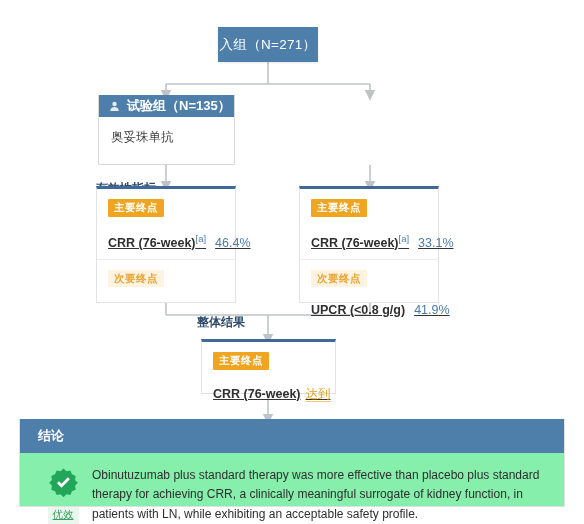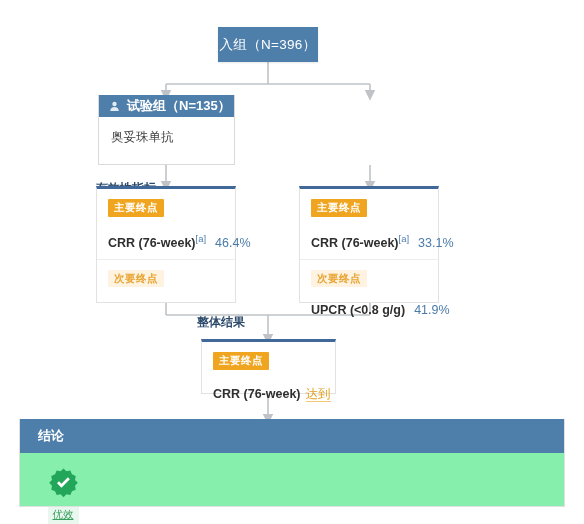--- a/index.html
+++ b/index.html
@@ -77,20 +77,21 @@
   
   .ep-card {
     background: #ffffff;
     border: 1px solid #e2e2e2;
     border-top: 3px solid #40699a;
     box-sizing: border-box;
     padding: 0;
   }
   .ep-row {
     padding: 8px 11px 9px 11px;
+    text-decoration: underline;
   }
   .ep-row + .ep-row {
     border-top: 1px solid #ededed;
   }
   .badge {
     display: inline-block;
     font-size: 10.5px;
     line-height: 1;
     padding: 3px 6px 4px 6px;
     font-weight: bold;
@@ -227,21 +228,21 @@
       <path d="M166,303 L166,315"></path>
       <path d="M370,303 L370,315"></path>
       <path d="M166,315 L370,315"></path>
       <path d="M268,315 L268,339" marker-end="url(#arrow)"></path>
 
       <path d="M268,394 L268,419" marker-end="url(#arrow)"></path>
     </g>
   </svg>
 
   <div class="node enroll-box" style="left:218px; top:27px; width:100px; height:35px;">
-    <span>入组（N=396）</span>
+    <span>入组（N=271）</span>
   </div>
 
   <div class="node arm-card" style="left:98px; top:95px; width:137px; height:70px;">
     <div class="arm-head">
       <span class="person-icon">
         <svg width="11" height="11" viewBox="0 0 16 16" fill="#ffffff" aria-hidden="true">
           <circle cx="8" cy="4.4" r="3.2"></circle>
           <path d="M8 8.6c-3.3 0-6 2.1-6 4.6v1.4h12v-1.4c0-2.5-2.7-4.6-6-4.6z"></path>
         </svg>
       </span>
@@ -298,16 +299,17 @@
     <div class="concl-body">
       <div class="concl-badge-wrap">
         <span class="seal-icon">
           <svg width="31" height="31" viewBox="0 0 32 32" aria-hidden="true">
             <path fill="#22a65a" d="M16 1.5l3.0 2.9 4.1-.7 1.6 3.9 3.9 1.6-.7 4.1 2.9 3.0-2.9 3.0.7 4.1-3.9 1.6-1.6 3.9-4.1-.7-3.0 2.9-3.0-2.9-4.1.7-1.6-3.9-3.9-1.6.7-4.1L1.2 16.3l2.9-3.0-.7-4.1 3.9-1.6 1.6-3.9 4.1.7z"></path>
             <path fill="#ffffff" d="M13.9 21.3l-4.6-4.6 2.0-2.0 2.6 2.6 6.6-6.6 2.0 2.0z"></path>
           </svg>
         </span>
         <span class="concl-badge-text">优效</span>
       </div>
+      <div class="concl-text">Obinutuzumab plus standard therapy was more effective than placebo plus standard therapy for achieving CRR, a clinically meaningful surrogate of kidney function, in patients with LN, while exhibiting an acceptable safety profile.</div>
     </div>
   </div>
 
 </div>
 
 </body></html>

